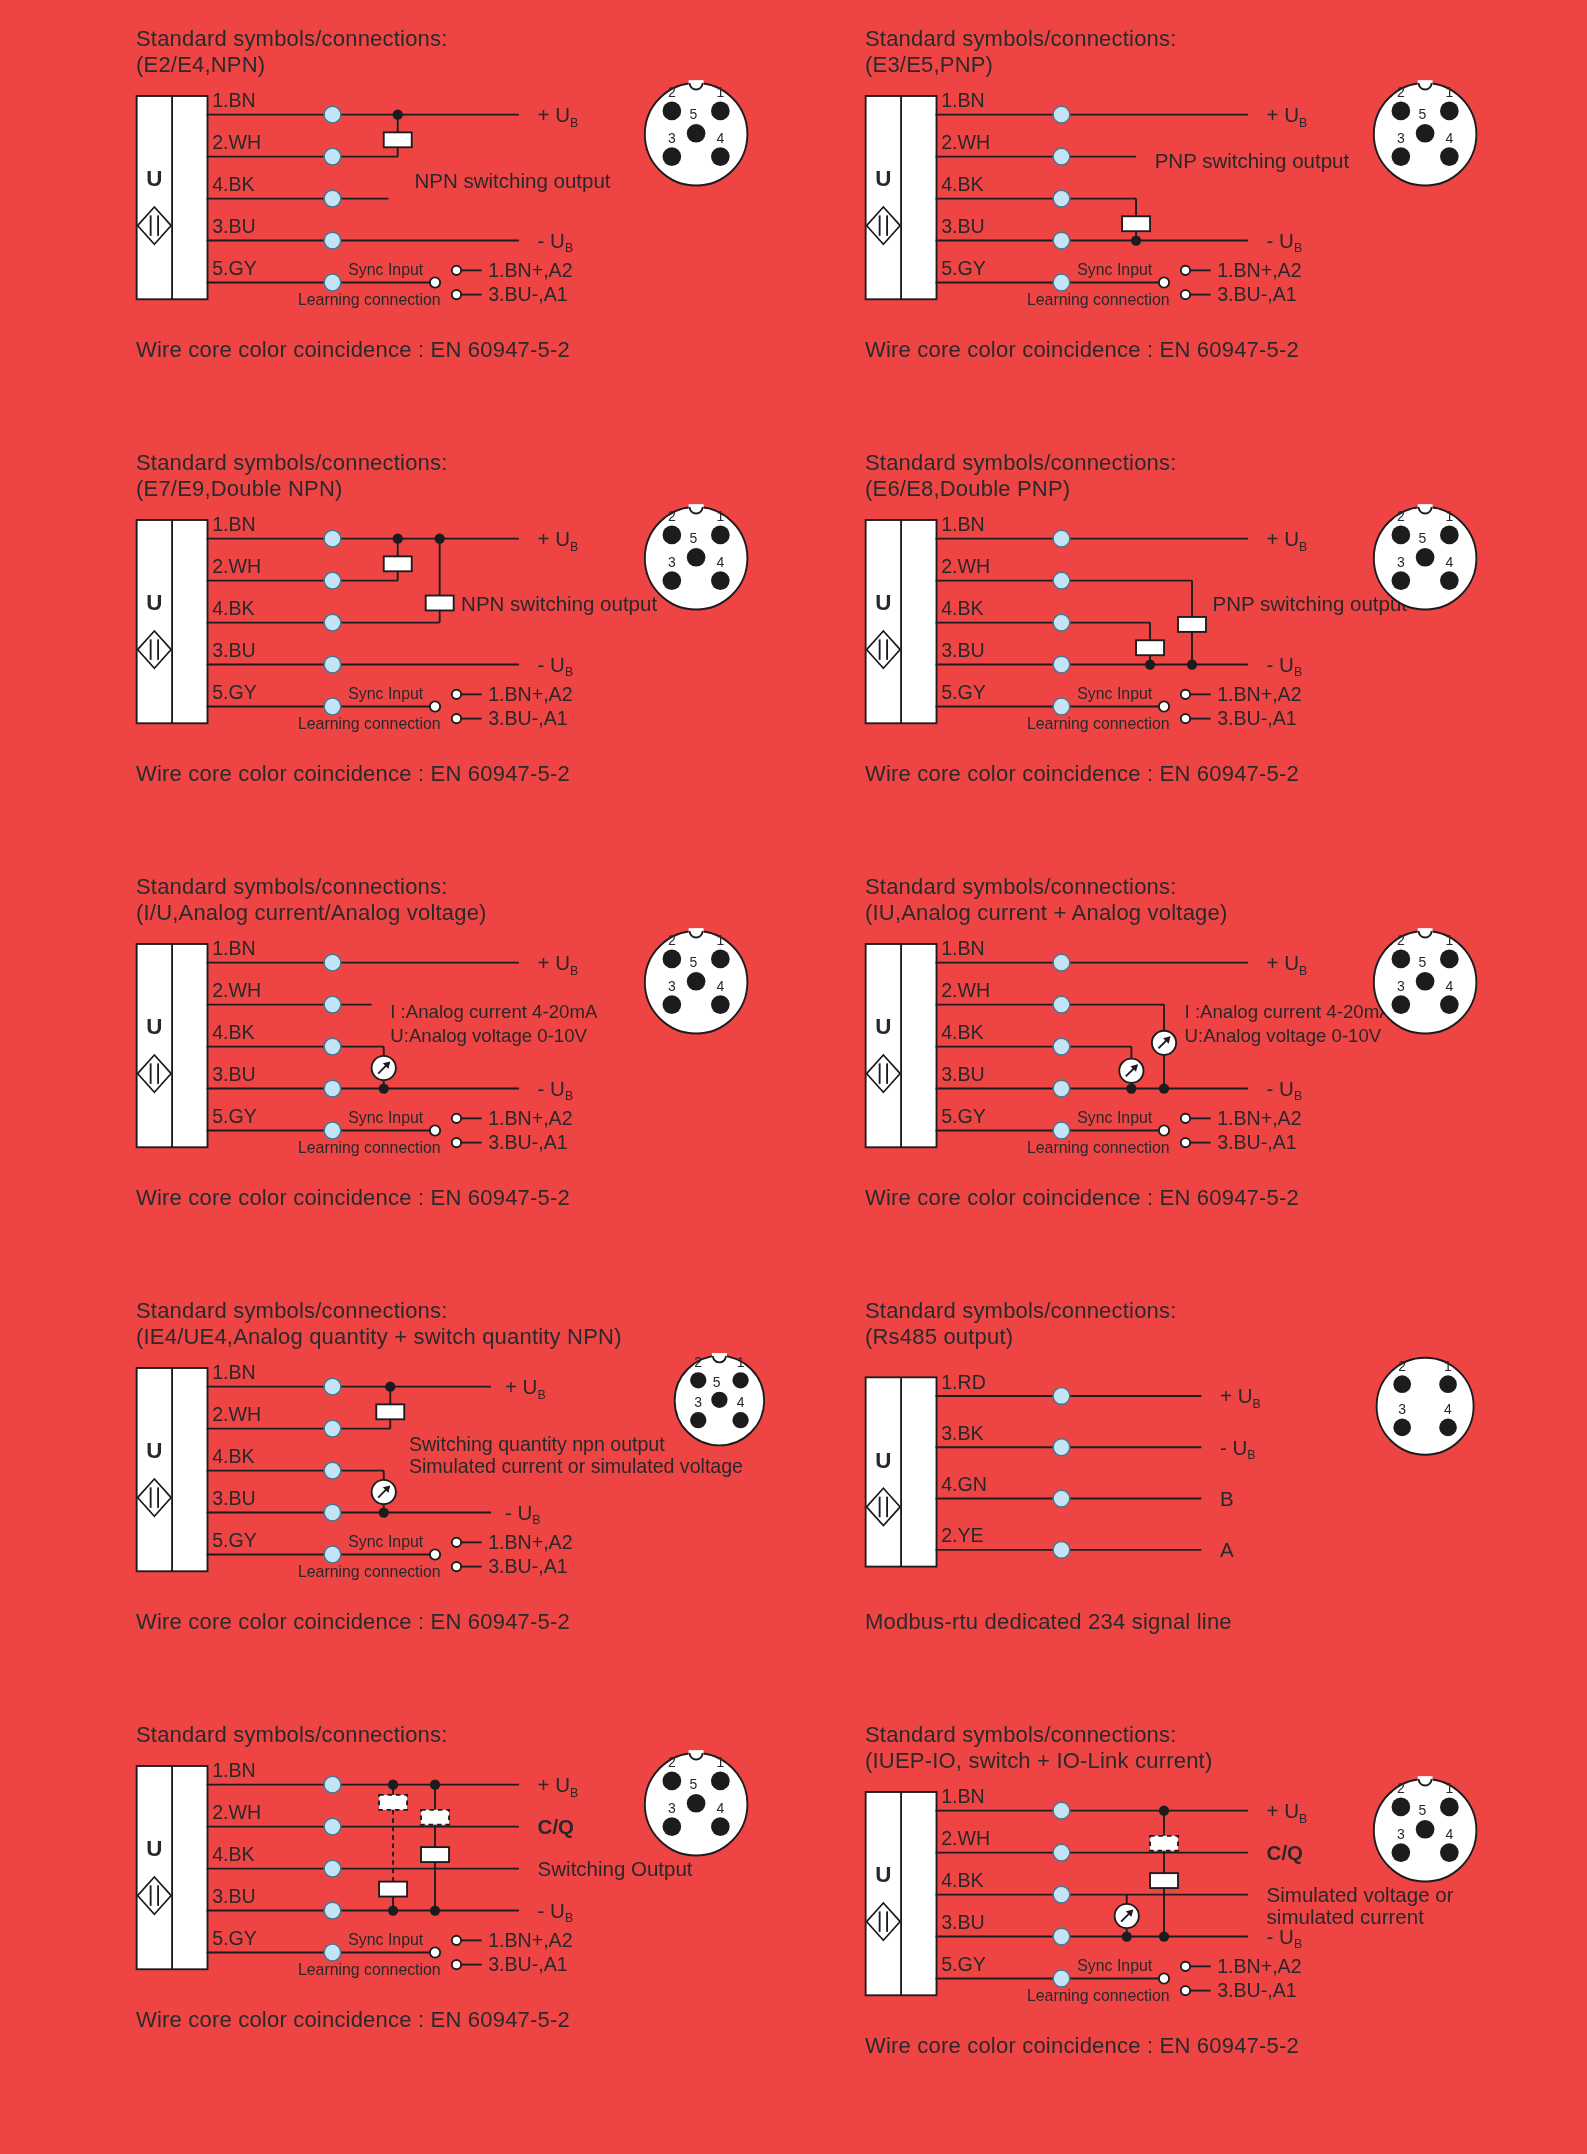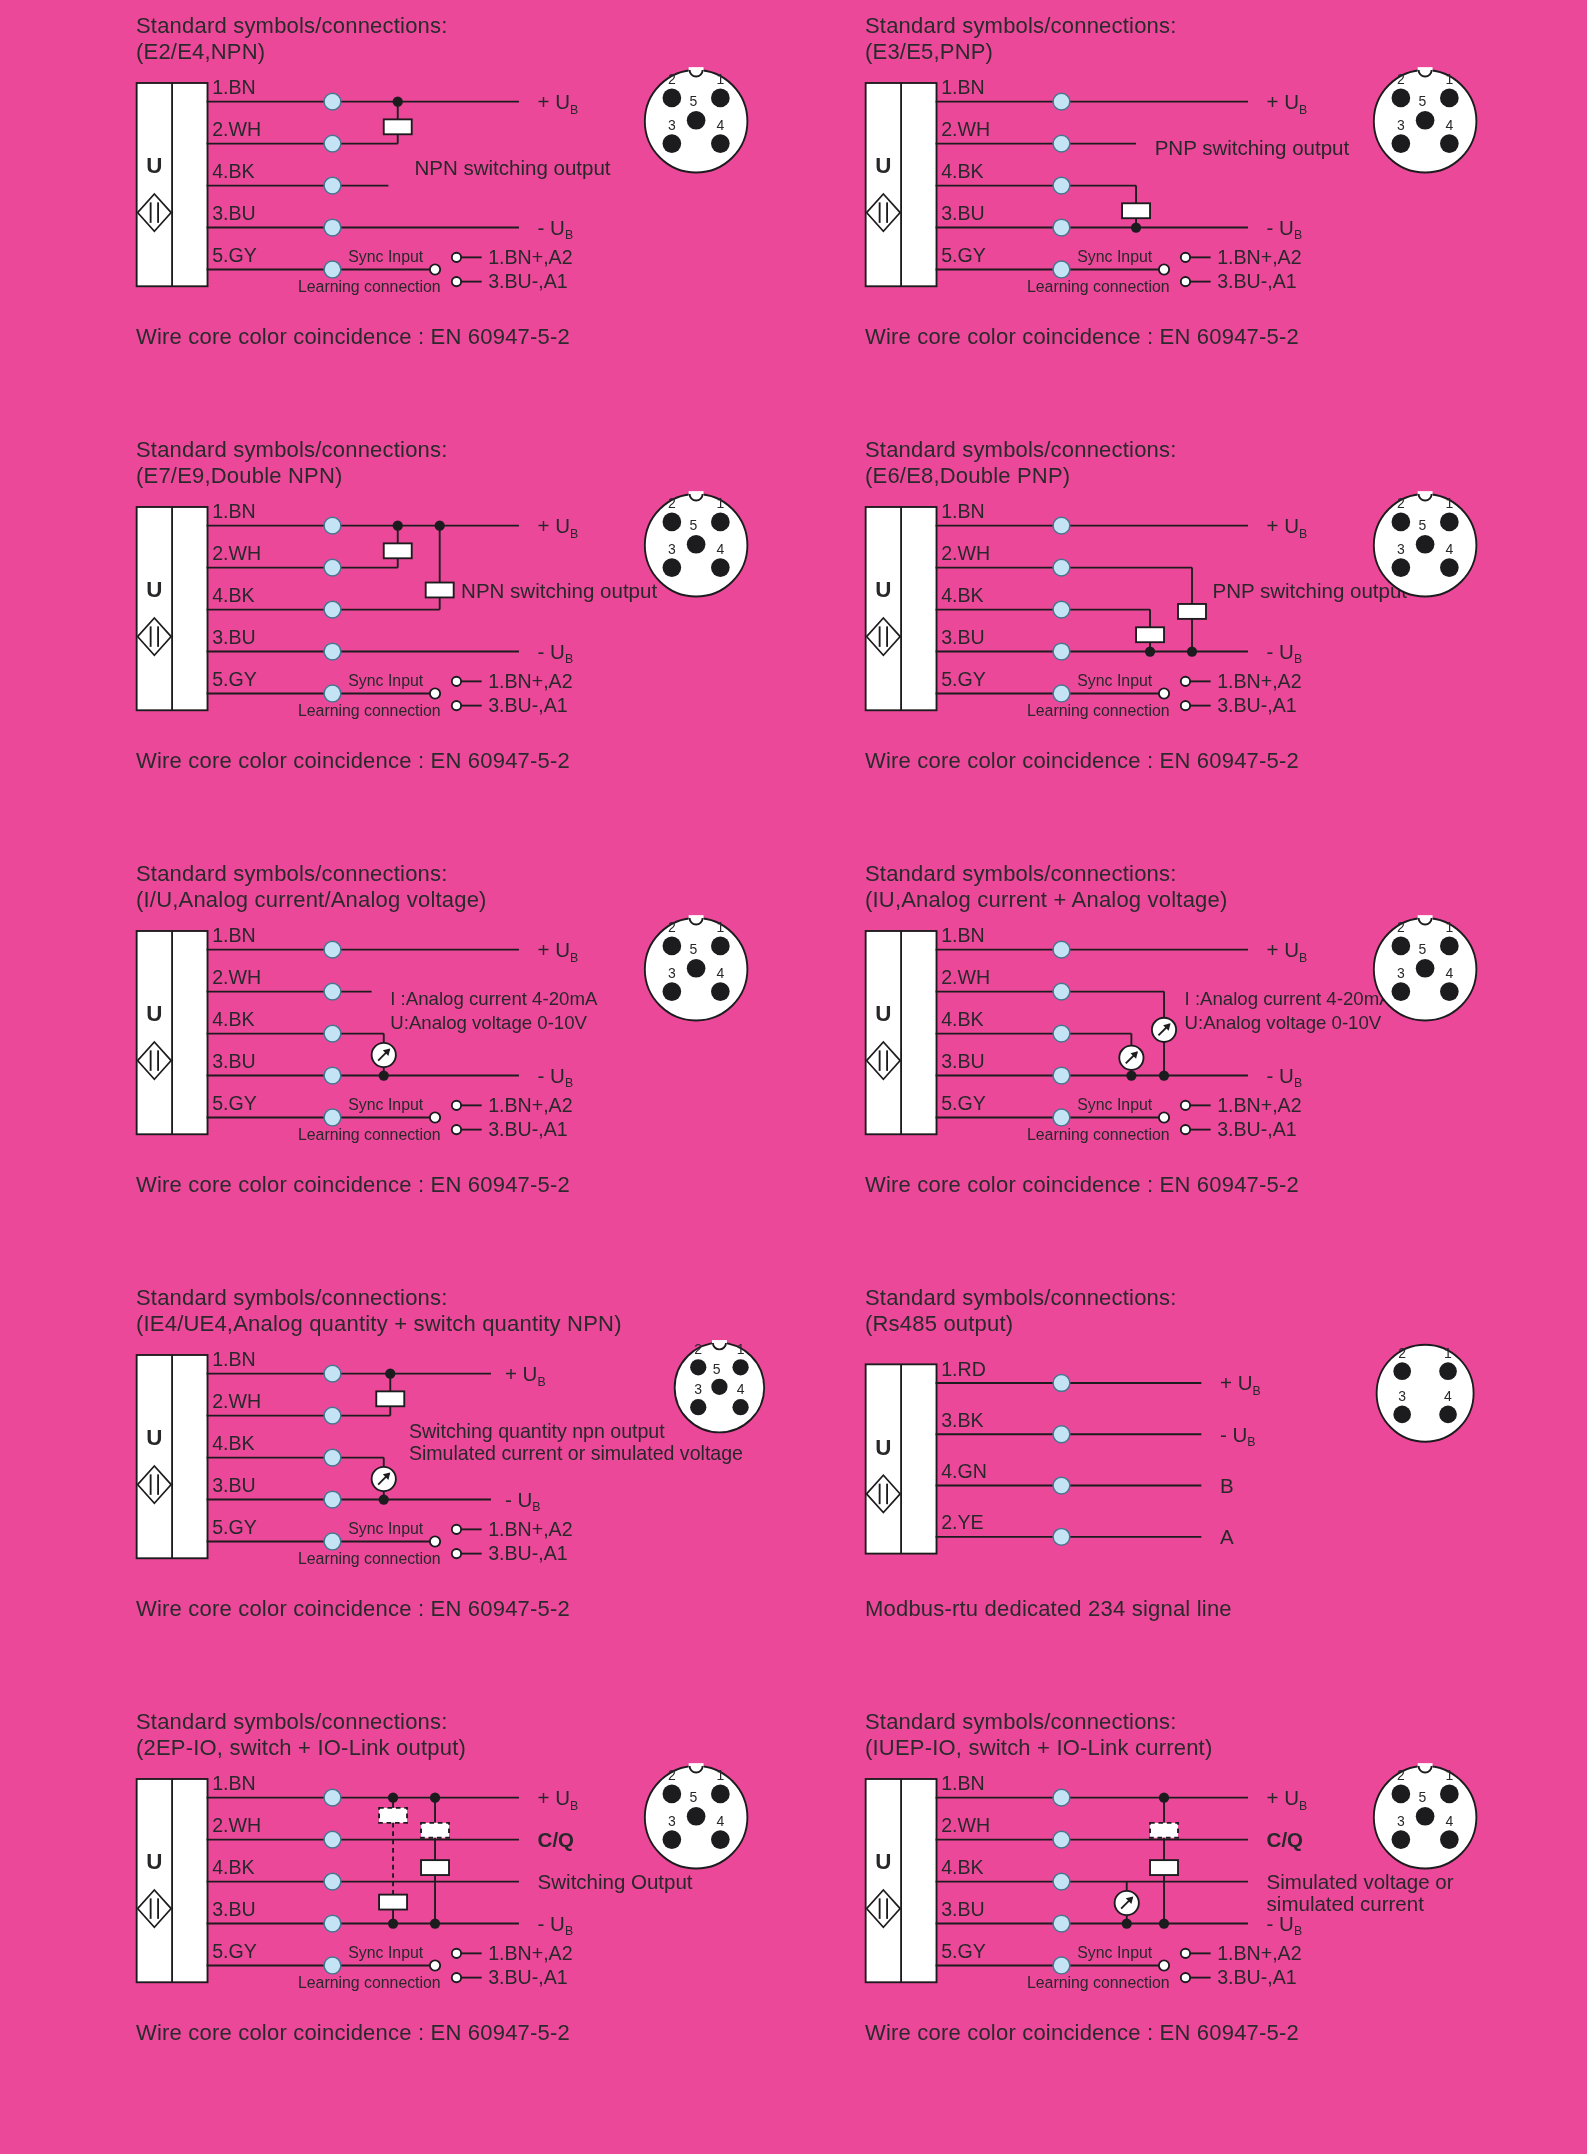--- a/index.html
+++ b/index.html
@@ -1,18 +1,18 @@
 <!DOCTYPE html>
 <html><head>
 <meta charset="utf-8">
 <style>
   html,body{margin:0;padding:0;background:#ffffff;}
   .page{
-    width:1587px;height:2154px;background:#ec4899;box-sizing:border-box;
-    padding:13px 50px 0 118px;
+    width:1587px;height:2154px;background:#ef4444;box-sizing:border-box;
+    padding:26px 50px 0 118px;
     display:grid;grid-template-columns:690px 690px;column-gap:39px;
     grid-auto-rows:424px;
     font-family:"Liberation Sans", sans-serif;color:#2a2a2c;
   }
   .panel{overflow:visible;}
   .ptitle,.psub{
     font-size:22px;line-height:26px;margin-left:18px;color:#2a2a2c;
     letter-spacing:0.2px;white-space:nowrap;
   }
   .diagram{display:block;width:690px;height:235px;margin-top:4px;overflow:visible;}
@@ -482,21 +482,20 @@
         <text x="644.5818181818182" y="17.909090909090907" font-size="15" font-weight="400" text-anchor="middle" fill="#28282b">1</text>
         <circle cx="595.4181818181818" cy="78.69090909090909" r="9.454545454545455" fill="#1c1c1e"></circle>
         <text x="595.4181818181818" y="64.23636363636363" font-size="15" font-weight="400" text-anchor="middle" fill="#28282b">3</text>
         <circle cx="644.5818181818182" cy="78.69090909090909" r="9.454545454545455" fill="#1c1c1e"></circle>
         <text x="644.5818181818182" y="64.23636363636363" font-size="15" font-weight="400" text-anchor="middle" fill="#28282b">4</text>
       </svg>
     <div class="pfooter">Modbus-rtu dedicated 234 signal line</div>
   </section>
   <section class="panel">
     <div class="ptitle">Standard symbols/connections:</div>
-    <div class="psub">(2EP-IO, switch + IO-Link output)</div>
     <svg class="diagram" viewBox="0 0 740 252">
         <rect x="20" y="15" width="76" height="218" fill="#fff" stroke="#1c1c1e" stroke-width="2"></rect>
         <line x1="58" y1="15" x2="58" y2="233" stroke="#1c1c1e" stroke-width="2"></line>
         <text x="39" y="112" font-size="24" font-weight="600" text-anchor="middle" fill="#28282b">U</text>
         <polygon points="21,154 39,134 57,154 39,174" fill="#fff" stroke="#1c1c1e" stroke-width="1.8"></polygon>
         <line x1="35" y1="143" x2="35" y2="165" stroke="#1c1c1e" stroke-width="2"></line>
         <line x1="43" y1="143" x2="43" y2="165" stroke="#1c1c1e" stroke-width="2"></line>
         <line x1="95" y1="35" x2="430" y2="35" stroke="#1c1c1e" stroke-width="2"></line>
         <text x="101" y="27" font-size="21" font-weight="400" text-anchor="start" fill="#28282b">1.BN</text>
         <circle cx="230" cy="35" r="9" fill="#c4e4f5" stroke="#46768f" stroke-width="1.6"></circle>

